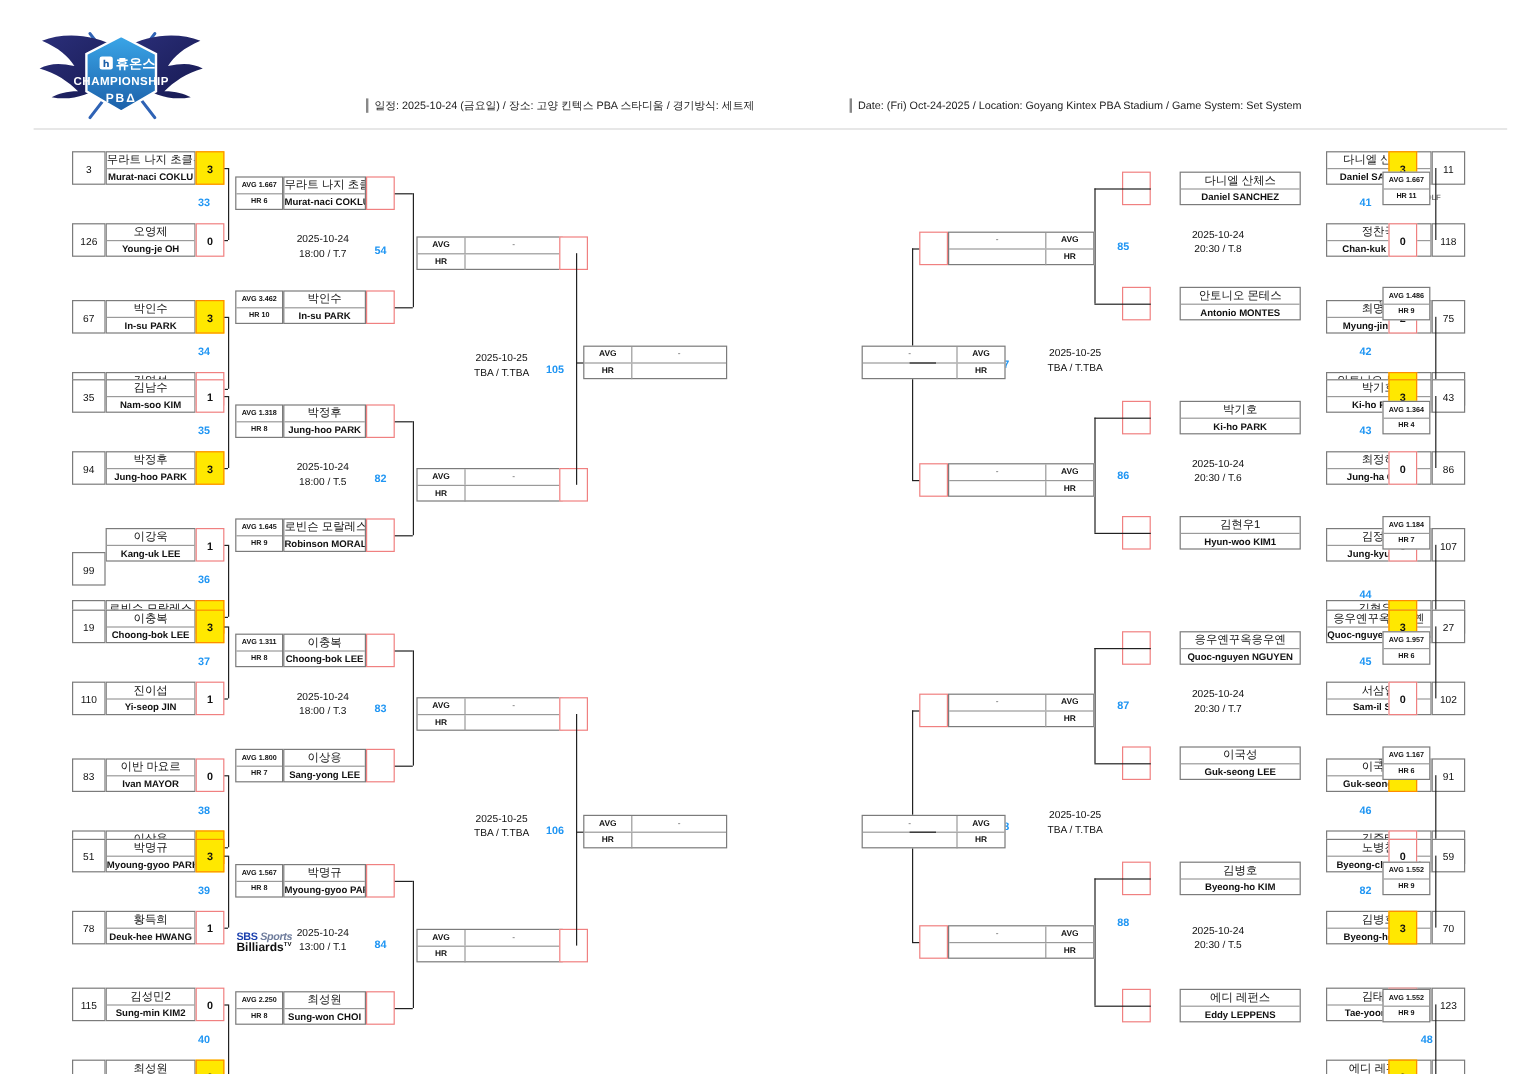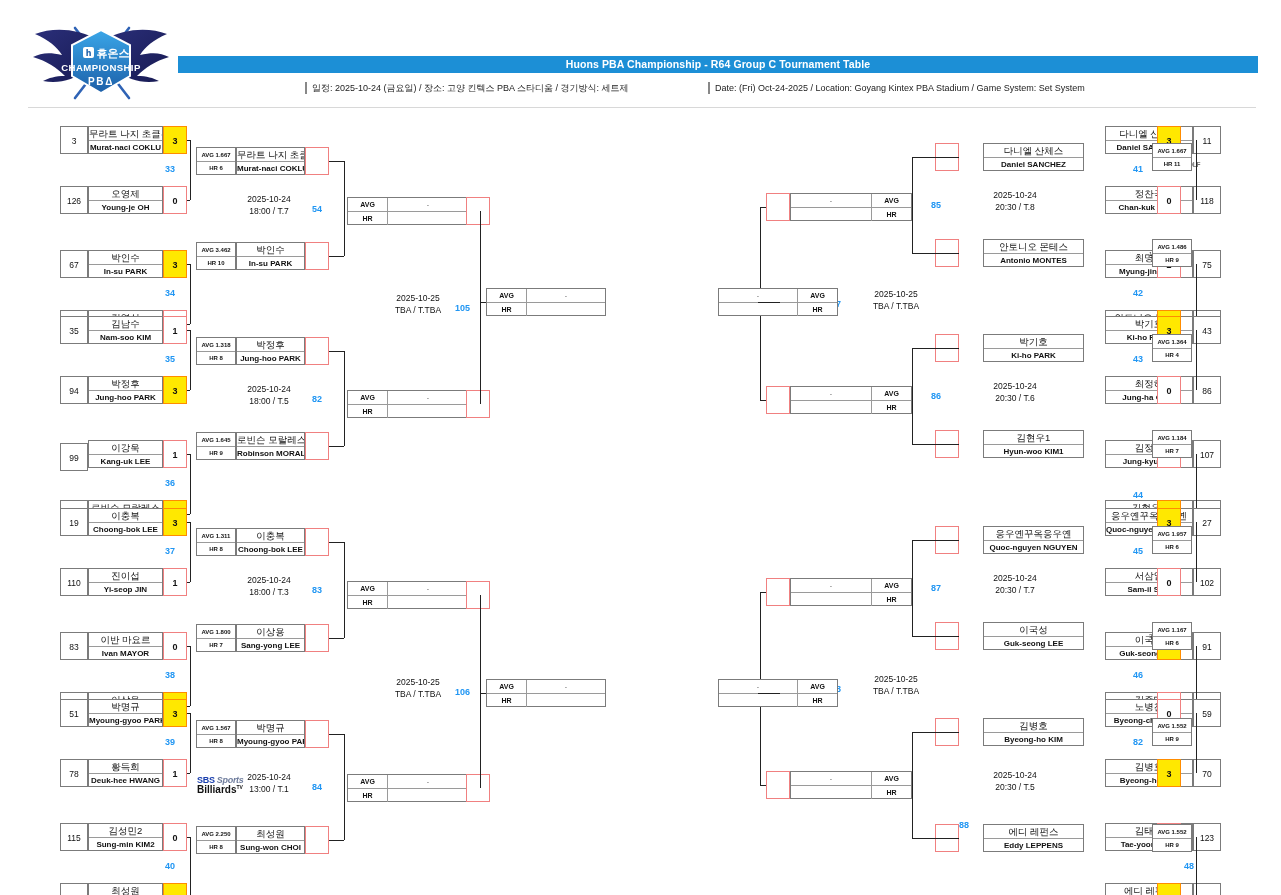--- a/index.html
+++ b/index.html
@@ -109,21 +109,20 @@
       <path d="M76 16 L105 31 L105 62 L76 79 L47 62 L47 31 Z" fill="url(#hexg)" stroke="#ffffff" stroke-width="2"></path>
 
       <rect x="58" y="33" width="11" height="11" rx="2" fill="#fff"></rect>
       <text x="63.5" y="42" font-size="8" font-weight="bold" fill="#1c5fa8" text-anchor="middle" font-family="DejaVu Sans, sans-serif">h</text>
       <text x="88" y="43" font-size="11" font-weight="bold" fill="#ffffff" text-anchor="middle" font-family="DejaVu Sans, sans-serif">휴온스</text>
       <text x="76" y="57" font-size="9.6" font-weight="bold" fill="#ffffff" text-anchor="middle" letter-spacing="0.4" font-family="Liberation Sans, sans-serif">CHAMPIONSHIP</text>
       <text x="76" y="71" font-size="10" font-weight="bold" fill="#ffffff" text-anchor="middle" letter-spacing="1.6" font-family="Liberation Sans, sans-serif">PBΔ</text>
     </svg>
   </div>
 
-  <div id="title-bar">Huons PBA Championship - R64 Group C Tournament Table</div>
   <div id="meta-kr">일정: 2025-10-24 (금요일) / 장소: 고양 킨텍스 PBA 스타디움 / 경기방식: 세트제</div>
   <div id="meta-en">Date: (Fri) Oct-24-2025 / Location: Goyang Kintex PBA Stadium / Game System: Set System</div>
   <div id="hr-rule"></div>
 </div>
 
 <div id="sbs">
   <div class="l1">SBS <i>Sports</i></div>
   <div class="l2">Billiards<sup>TV</sup></div>
 </div>
 
@@ -173,21 +172,21 @@
     <div class="seed" style="left:60px;top:376px;">94</div>
     <div class="names" style="left:88px;top:376px;width:75px;">
       <div class="kr">박정후</div>
       <div class="en">Jung-hoo PARK</div>
     </div>
     <div class="score win" style="left:163px;top:376px;">3</div>
     <div class="mid" style="left:165px;top:354px;">35</div>
     <div class="ln" style="left:187px;top:330px;width:3px;height:1.4px;background:#222;"></div>
     <div class="ln" style="left:187px;top:390px;width:3px;height:1.4px;background:#222;"></div>
     <div class="ln" style="left:190px;top:330px;width:1.4px;height:60px;background:#222;"></div>
-    <div class="seed" style="left:60px;top:443px;">99</div>
+    <div class="seed" style="left:60px;top:460px;">99</div>
     <div class="names" style="left:88px;top:440px;width:75px;">
       <div class="kr">이강욱</div>
       <div class="en">Kang-uk LEE</div>
     </div>
     <div class="score" style="left:163px;top:440px;">1</div>
     <div class="seed" style="left:60px;top:500px;">30</div>
     <div class="names" style="left:88px;top:500px;width:75px;">
       <div class="kr">로빈슨 모랄레스</div>
       <div class="en">Robinson MORALES</div>
     </div>
@@ -704,21 +703,21 @@
         <div class="val"></div>
         <div class="lab">HR</div>
       </div>
     </div>
     <div class="emptybox" style="left:766px;top:578px;"></div>
     <div class="ln" style="left:760px;top:592px;width:6px;height:1.4px;background:#222;"></div>
     <div class="sched" style="left:960px;top:769px;width:110px;">
       <div>2025-10-24</div>
       <div>20:30 / T.5</div>
     </div>
-    <div class="mid" style="left:931px;top:820px;margin-left:28px;">88</div>
+    <div class="mid" style="left:931px;top:764px;">88</div>
     <div class="ln" style="left:912px;top:732px;width:47px;height:1.4px;background:#222;"></div>
     <div class="ln" style="left:912px;top:838px;width:47px;height:1.4px;background:#222;"></div>
     <div class="ln" style="left:912px;top:732px;width:1.4px;height:106px;background:#222;"></div>
     <div class="avghr rtl" style="left:790px;top:771px;width:122px;">
       <div class="r top">
         <div class="val">-</div>
         <div class="lab">AVG</div>
       </div>
        <div class="r">
         <div class="val"></div>

